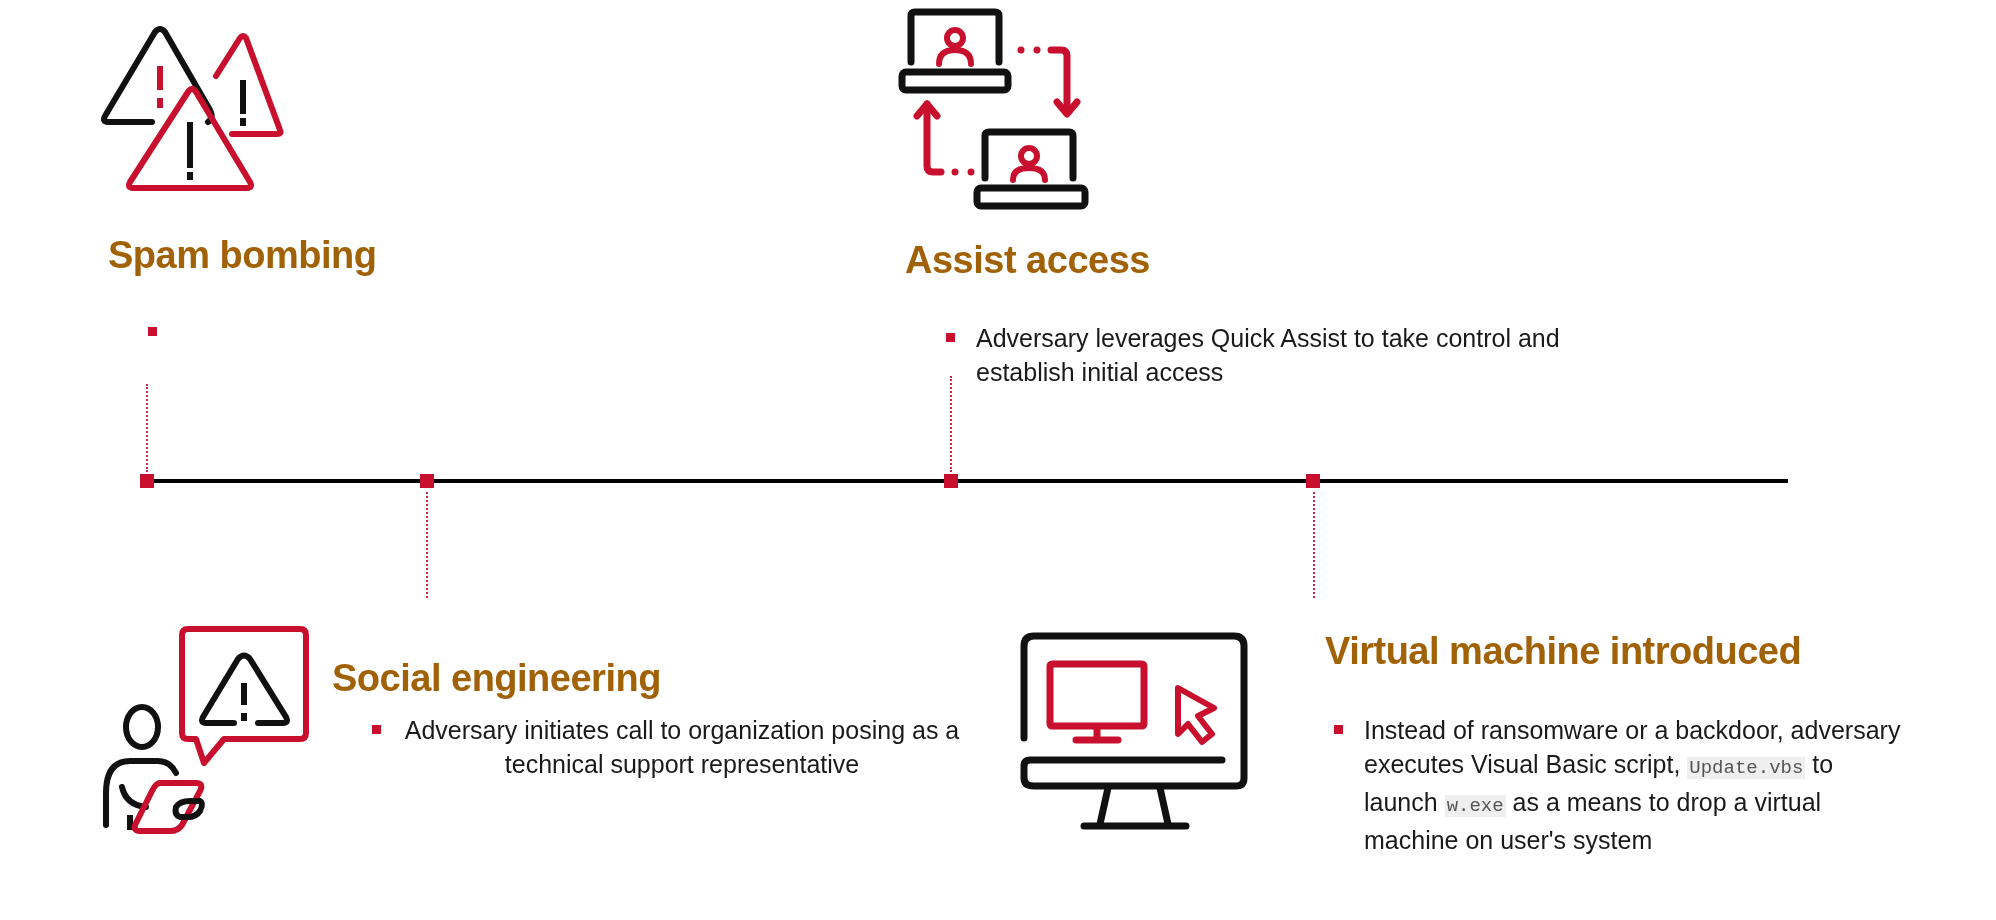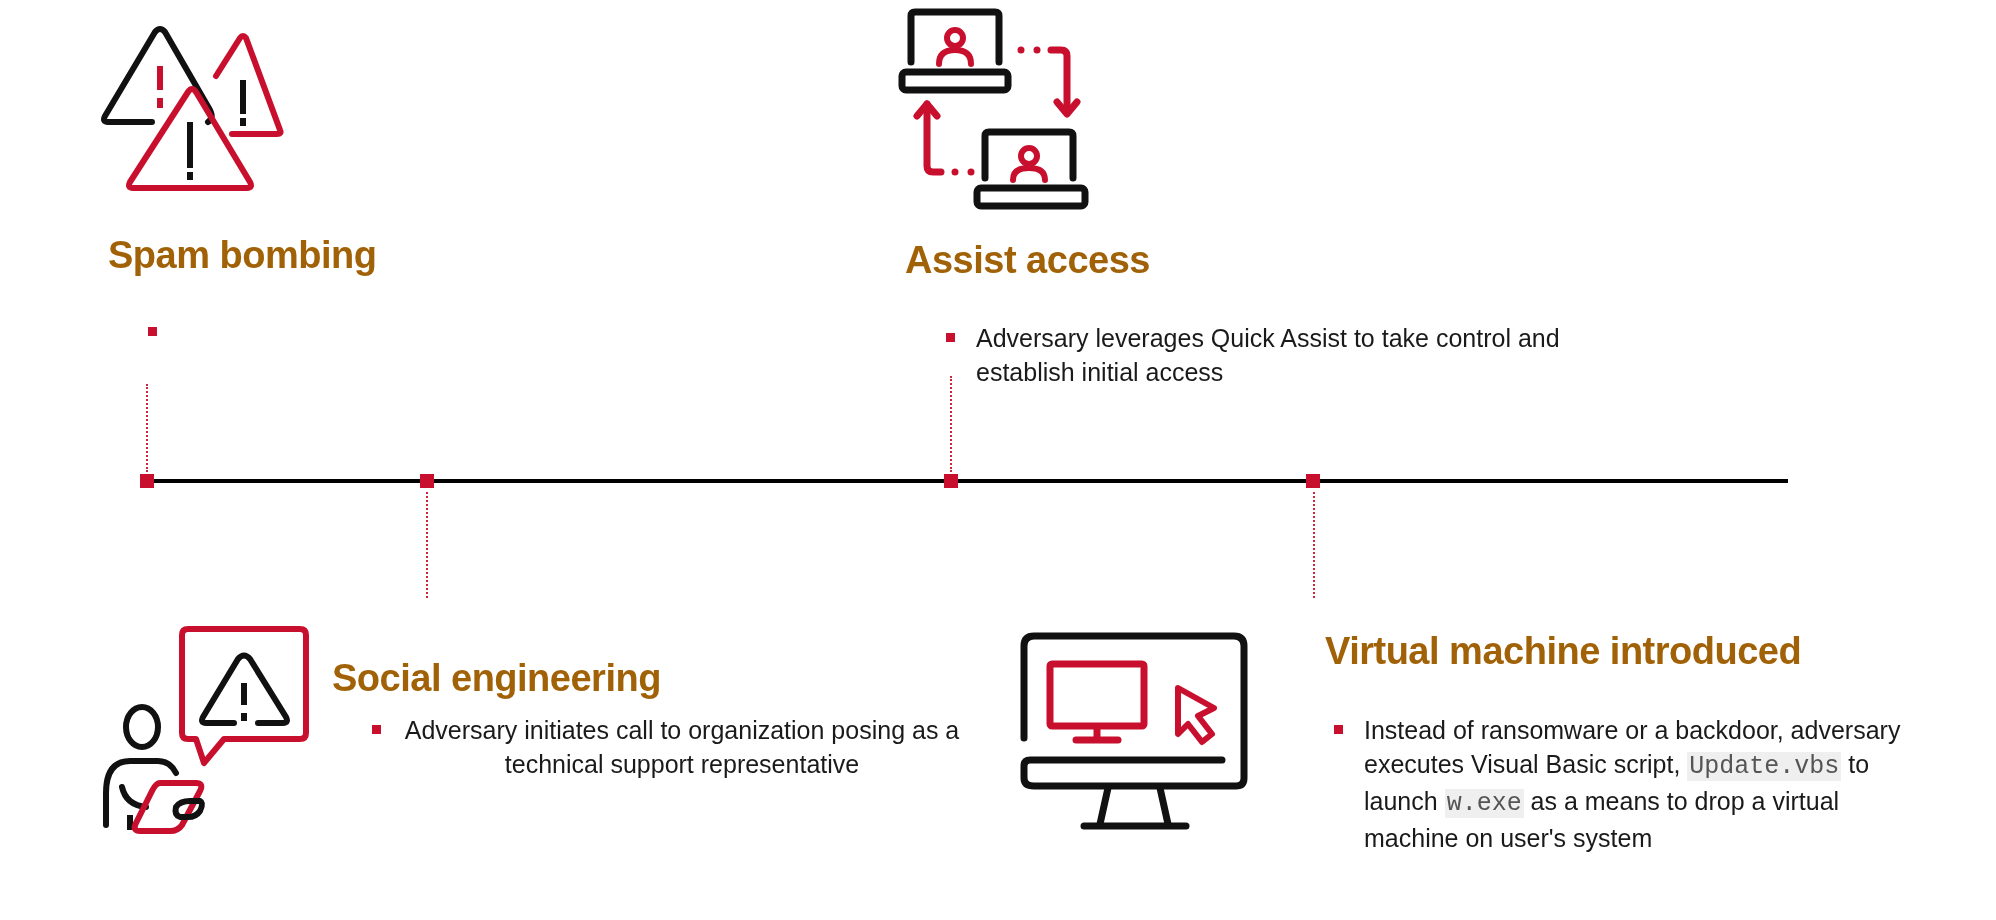--- a/index.html
+++ b/index.html
@@ -2,21 +2,21 @@
 <html><head>
   <meta charset="utf-8">
   <style>
     html, body { margin: 0; padding: 0; background: #ffffff; }
     body { width: 1996px; height: 920px; position: relative; overflow: hidden;
            font-family: "Liberation Sans", "DejaVu Sans", sans-serif; color: #1a1a1a; }
     .abs { position: absolute; }
     .title { font-weight: bold; font-size: 38px; color: #a16207; letter-spacing: -0.5px; white-space: nowrap; }
     .desc { font-size: 25px; line-height: 34px; color: #1a1a1a; }
     .bullet { position: absolute; left: -30px; top: 12px; width: 9px; height: 9px; background: #c8102e; }
-    .code { font-family: "Liberation Mono", "DejaVu Sans Mono", monospace; font-size: 25px;
+    .code { font-family: "Liberation Mono", "DejaVu Sans Mono", monospace; font-size: 19px;
             background: #efefef; color: #555; padding: 0 2px; }
     .timeline-line { position: absolute; left: 147px; top: 479px; width: 1641px; height: 4px; background: #000; }
     .marker { position: absolute; width: 14px; height: 14px; background: #c8102e; }
     .connector { position: absolute; width: 0; border-left: 2px dotted #d0243a; }
     svg.icon { position: absolute; overflow: visible; }
   </style>
 </head>
 <body>
 
 <div>

